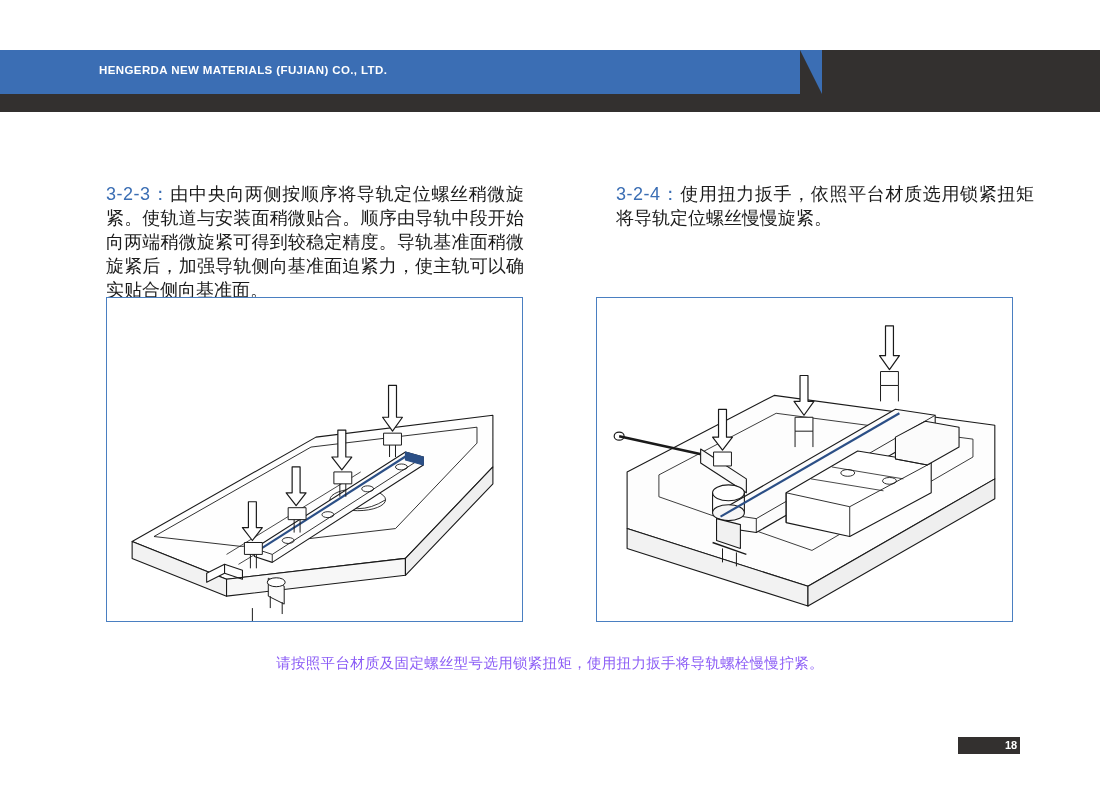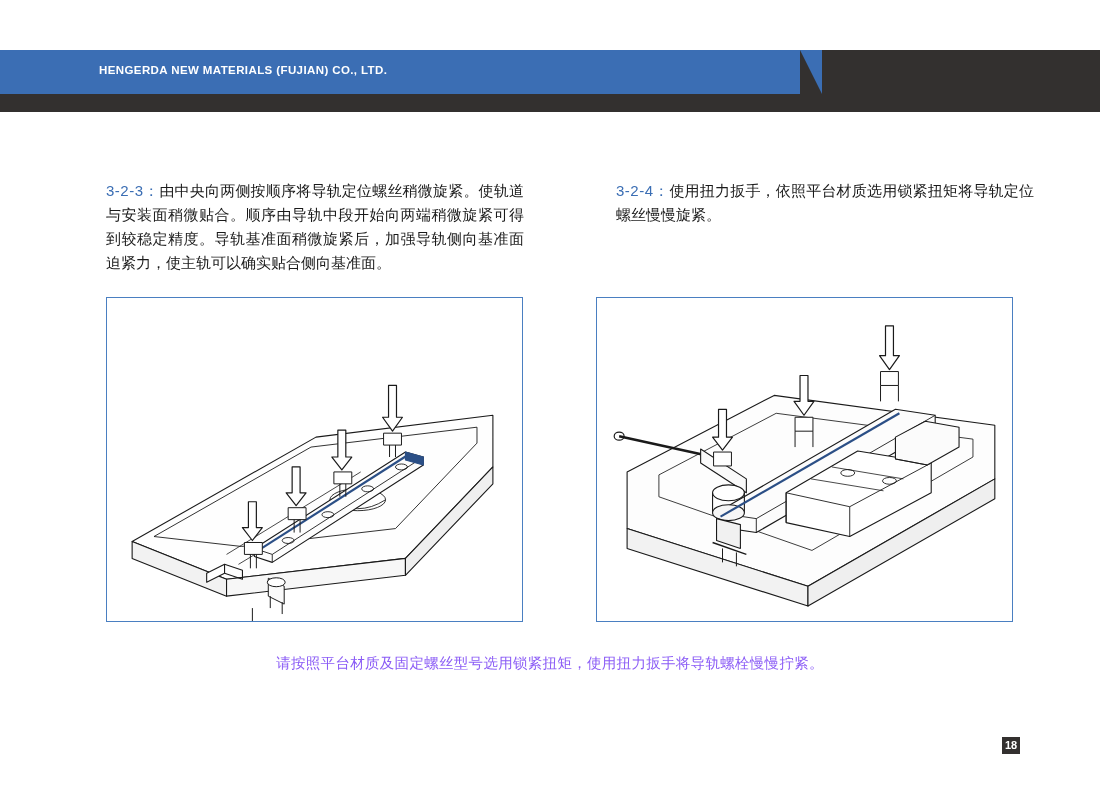--- a/index.html
+++ b/index.html
@@ -78,21 +78,21 @@
   }
 
   .col {
     position: absolute;
     width: 418px;
   }
   .col.left  { left: 106px; top: 52px; }
   .col.right { left: 596px; top: 52px; margin-left: 20px; }
 
   .para {
-    font-size: 15px;
+    font-size: 18px;
     line-height: 24px;
     color: #1a1a1a;
     text-align: justify;
   }
   .para .label {
     color: #3b6eb4;
     letter-spacing: 0.5px;
   }
 
   
@@ -124,20 +124,21 @@
     right: 80px;
     bottom: 48px;
     width: 18px;
     height: 17px;
     background: #33302f;
     color: #ffffff;
     font-size: 11px;
     line-height: 17px;
     text-align: center;
     font-weight: bold;
+    padding-left: 44px;
   }
 </style>
 </head>
 <body>
 
 <div class="header">
   <div class="header-dark"></div>
   <div class="header-blue"></div>
   <div class="company-name">HENGERDA NEW MATERIALS (FUJIAN) CO., LTD.</div>
 </div>

